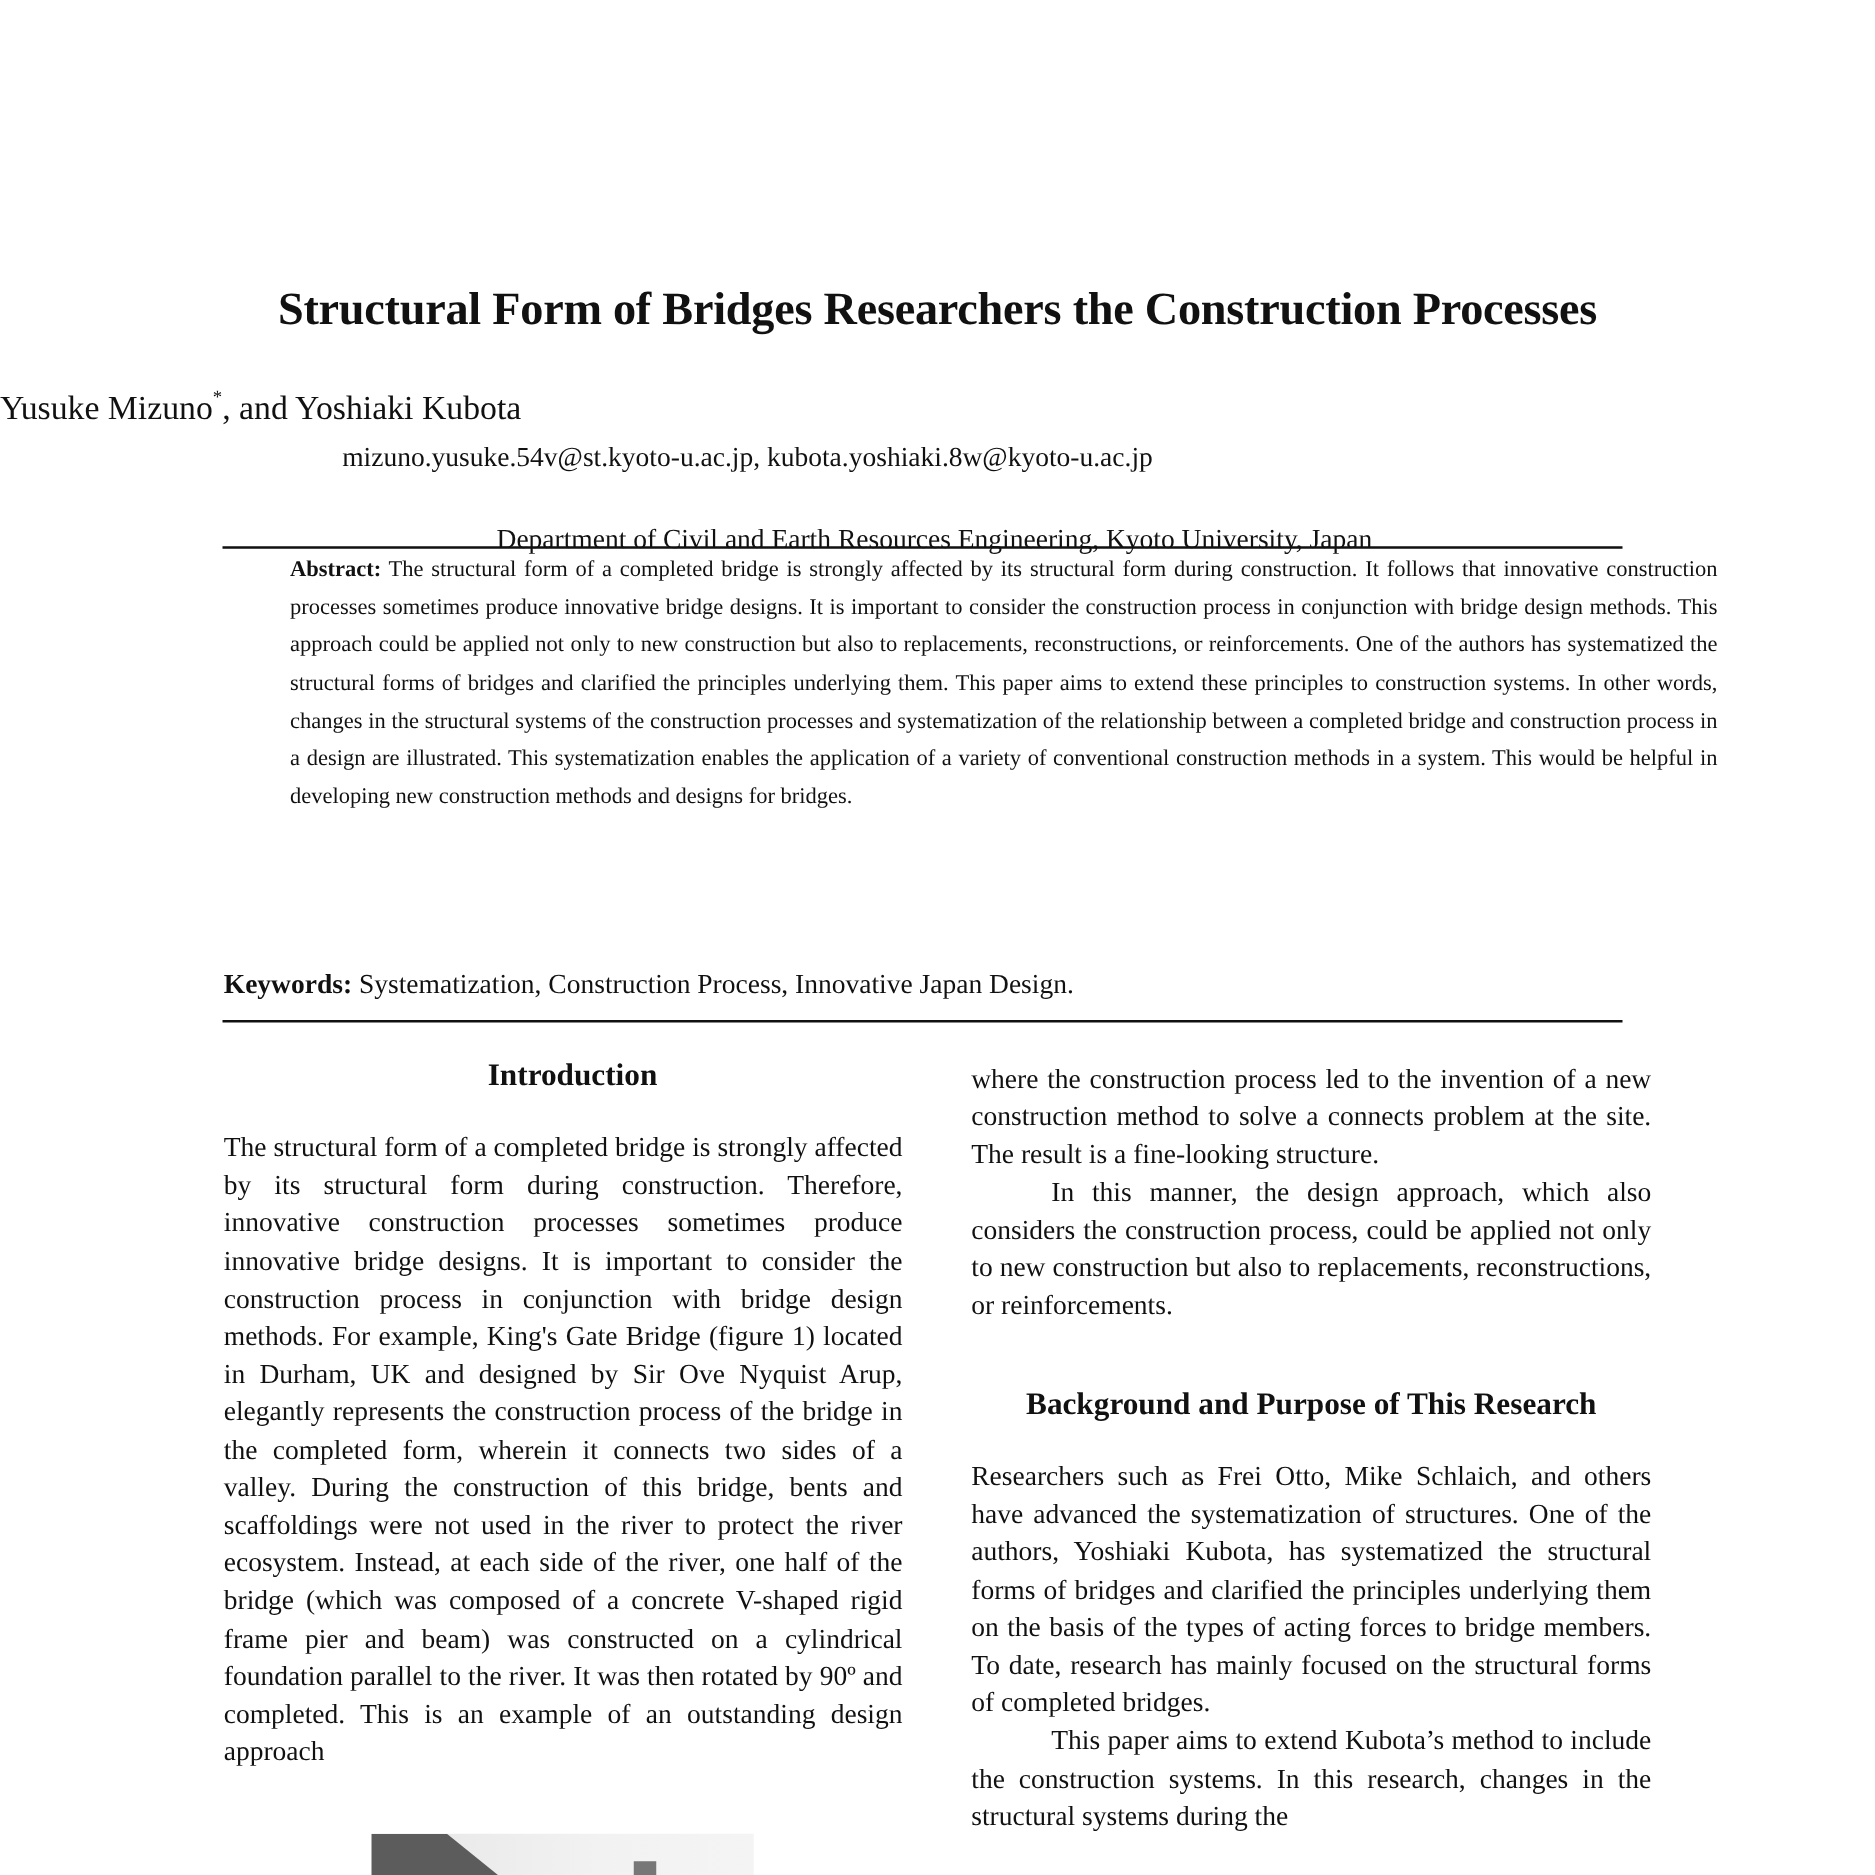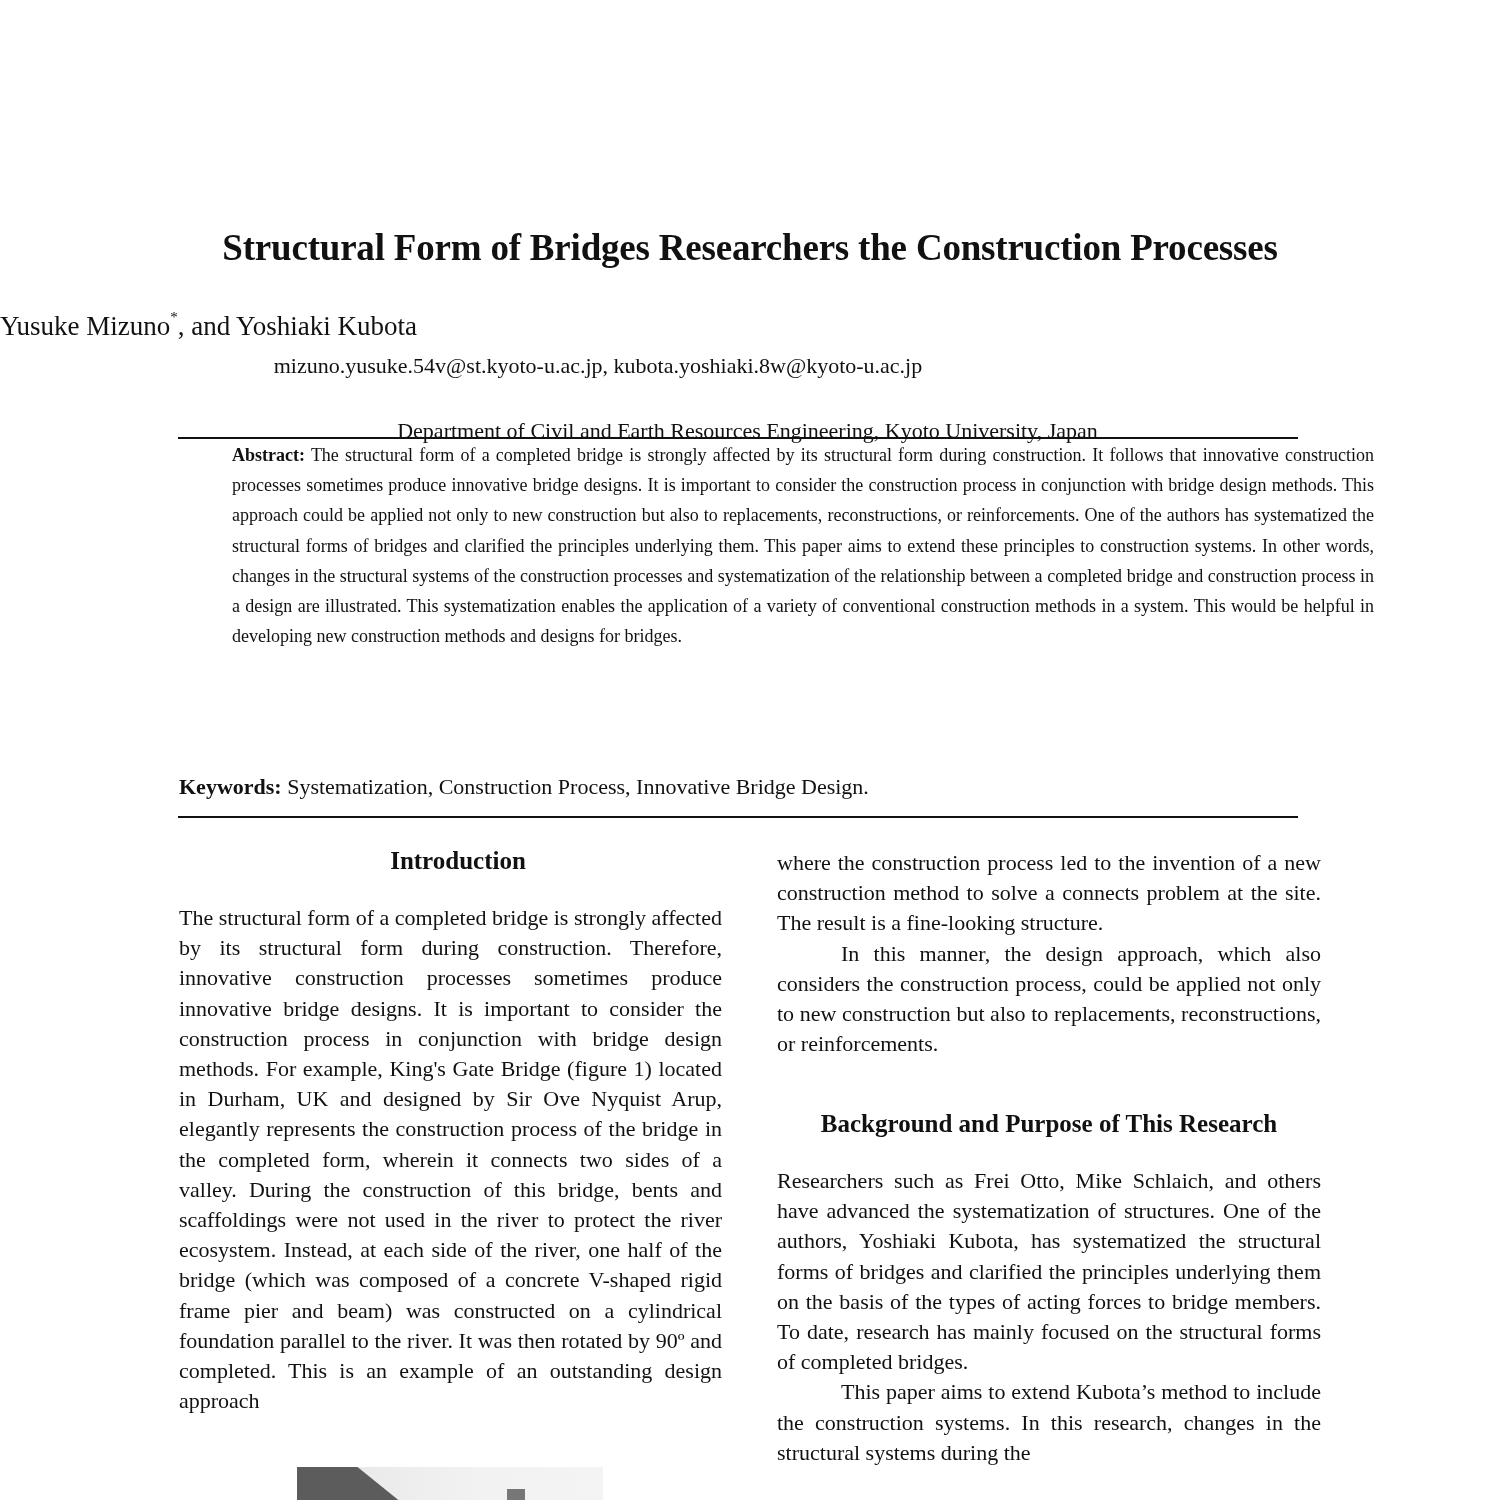--- a/index.html
+++ b/index.html
@@ -40,21 +40,21 @@
 
 <div class="abs authors"><span>Yusuke Mizuno</span><sup>*</sup><span>, and Yoshiaki Kubota</span></div>
 
 <div class="abs emails">mizuno.yusuke.54v@st.kyoto-u.ac.jp, kubota.yoshiaki.8w@kyoto-u.ac.jp</div>
 <div class="abs dept">Department of Civil and Earth Resources Engineering, Kyoto University, Japan</div>
 
 <div class="abs rule" style="top:437px;"></div>
 
 <div class="abs abstract"><b>Abstract:</b> <span>The structural form of a completed bridge is strongly affected by its structural form during construction. It follows that innovative construction processes sometimes produce innovative bridge designs. It is important to consider the construction process in conjunction with bridge design methods. This approach could be applied not only to new construction but also to replacements, reconstructions, or reinforcements. One of the authors has systematized the structural forms of bridges and clarified the principles underlying them. This paper aims to extend these principles to construction systems. In other words, changes in the structural systems of the construction processes and systematization of the relationship between a completed bridge and construction process in a design are illustrated. This systematization enables the application of a variety of conventional construction methods in a system. This would be helpful in developing new construction methods and designs for bridges.</span></div>
 
-<div class="abs keywords"><b>Keywords:</b> <span>Systematization, Construction Process, Innovative Bridge Design.</span></div>
+<div class="abs keywords"><b>Keywords:</b> <span>Systematization, Construction Process, Innovative Japan Design.</span></div>
 
 <div class="abs rule" style="top:816px;"></div>
 
 <div class="abs heading h-intro">Introduction</div>
 
 <div class="abs col col1">
   <p>The structural form of a completed bridge is strongly affected by its structural form during construction. Therefore, innovative construction processes sometimes produce innovative bridge designs. It is important to consider the construction process in conjunction with bridge design methods. For example, King's Gate Bridge (figure 1) located in Durham, UK and designed by Sir Ove Nyquist Arup, elegantly represents the construction process of the bridge in the completed form, wherein it connects two sides of a valley. During the construction of this bridge, bents and scaffoldings were not used in the river to protect the river ecosystem. Instead, at each side of the river, one half of the bridge (which was composed of a concrete V-shaped rigid frame pier and beam) was constructed on a cylindrical foundation parallel to the river. It was then rotated by 90º and completed. This is an example of an outstanding design approach</p>
 </div>
 
 <div class="abs col col2">

